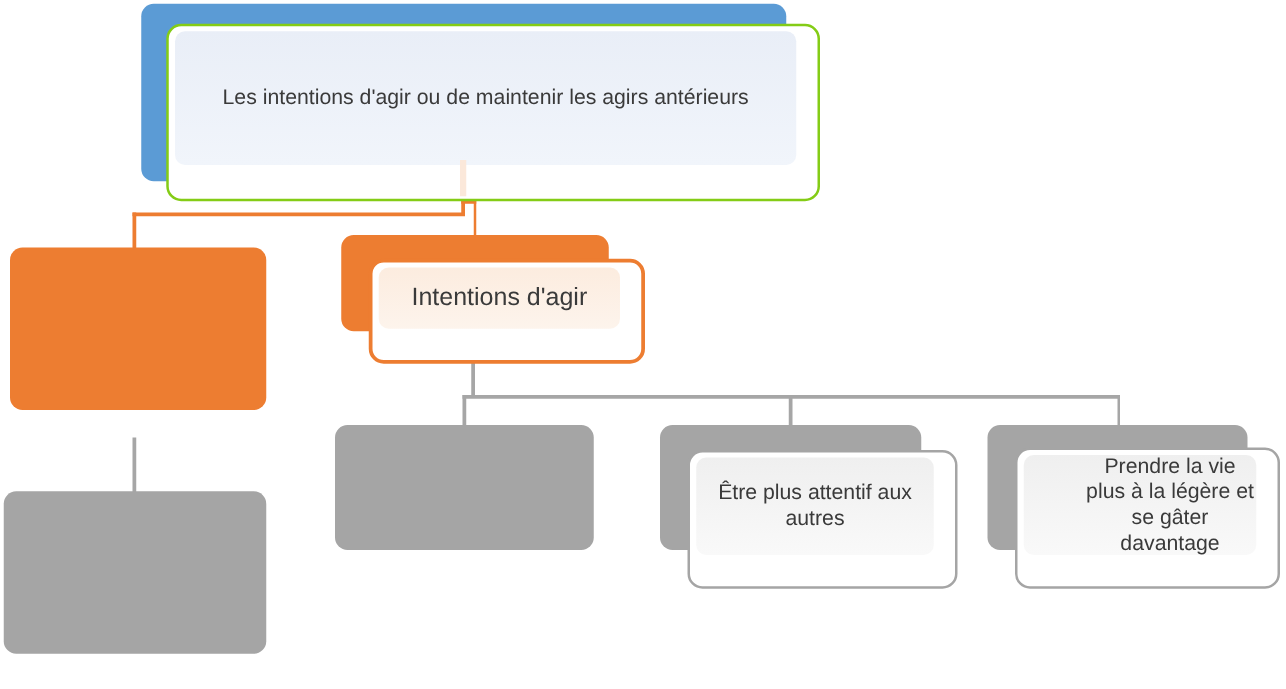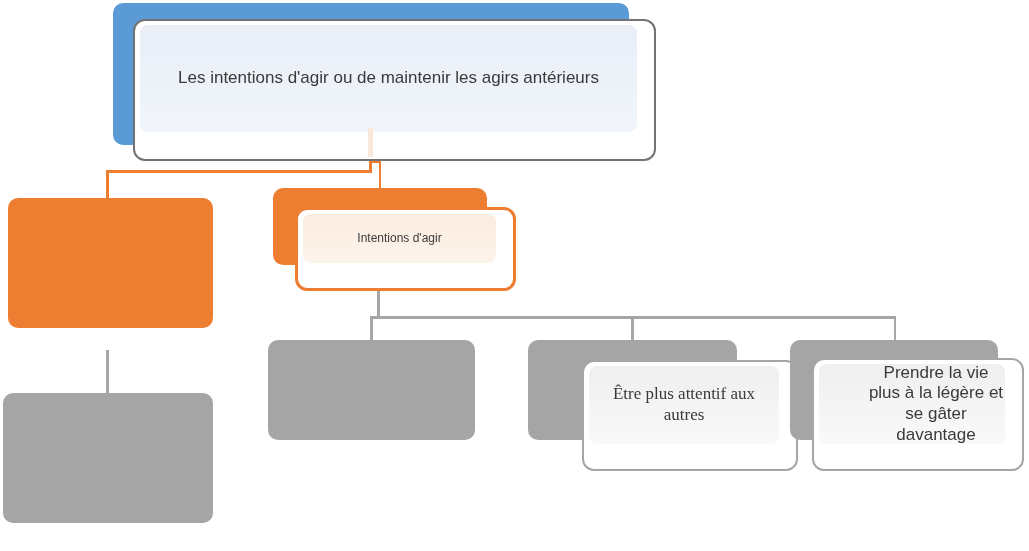--- a/index.html
+++ b/index.html
@@ -14,52 +14,52 @@
 
   
   .shape-back{position:absolute;border-radius:10px;}
   .shape-front{position:absolute;border-radius:12px;background:#ffffff;}
   .inner{position:absolute;left:5px;top:4px;right:17px;bottom:25px;border-radius:8px;
          display:flex;align-items:center;justify-content:center;text-align:center;}
   .lbl{display:block;line-height:1.22;font-size:17px;}
 
   
   .blue-back{background:#5b9bd5;}
-  .blue-front{border:2px solid #737373;}
+  .blue-front{border:2px solid #84cc16;}
   .blue-inner{background:linear-gradient(#e9eef7,#f1f5fb);}
   .orange-back{background:#ed7d31;}
   .orange-front{border:3px solid #ed7d31;}
   .orange-inner{background:linear-gradient(#fcecdf,#fdf4ec);}
   .gray-back{background:#a5a5a5;}
   .gray-front{border:2px solid #a5a5a5;}
   .gray-inner{background:linear-gradient(#efefef,#f9f9f9);}
 
   
   #b-root{left:113px;top:3px;width:516px;height:142px;}
   #f-root{left:133px;top:19px;width:519px;height:138px;}
   #f-root .inner{bottom:27px;}
   #f-root .lbl{max-width:460px;}
 
   #b-maintenir{left:8px;top:198px;width:205px;height:130px;}
   #f-maintenir{left:23px;top:218px;width:215px;height:132px;}
   #f-maintenir .lbl{max-width:165px;}
 
   #b-agir{left:273px;top:188px;width:214px;height:77px;}
   #f-agir{left:295px;top:207px;width:215px;height:78px;}
-  #f-agir .lbl{font-size:12px;}
+  #f-agir .lbl{font-size:20px;}
 
   #b-reprendre{left:3px;top:393px;width:210px;height:130px;}
   #f-reprendre{left:23px;top:413px;width:215px;height:132px;}
 
   #b-soi{left:268px;top:340px;width:207px;height:100px;}
   #f-soi{left:290px;top:360px;width:213px;height:107px;}
   #f-soi .lbl{max-width:176px;}
 
   #b-autres{left:528px;top:340px;width:209px;height:100px;}
-  #f-autres{left:582px;top:360px;width:212px;height:107px;font-family:Liberation Serif, serif;}
+  #f-autres{left:550px;top:360px;width:212px;height:107px;}
   #f-autres .lbl{max-width:156px;}
 
   #b-prendre{left:790px;top:340px;width:208px;height:100px;}
   #f-prendre{left:812px;top:358px;width:208px;height:109px;}
   #f-prendre .lbl{max-width:180px;margin-left:48px;}
 
   
   .conn{position:absolute;}
   .conn.orange{background:#ed7d31;}
   .conn.gray{background:#a6a6a6;}

